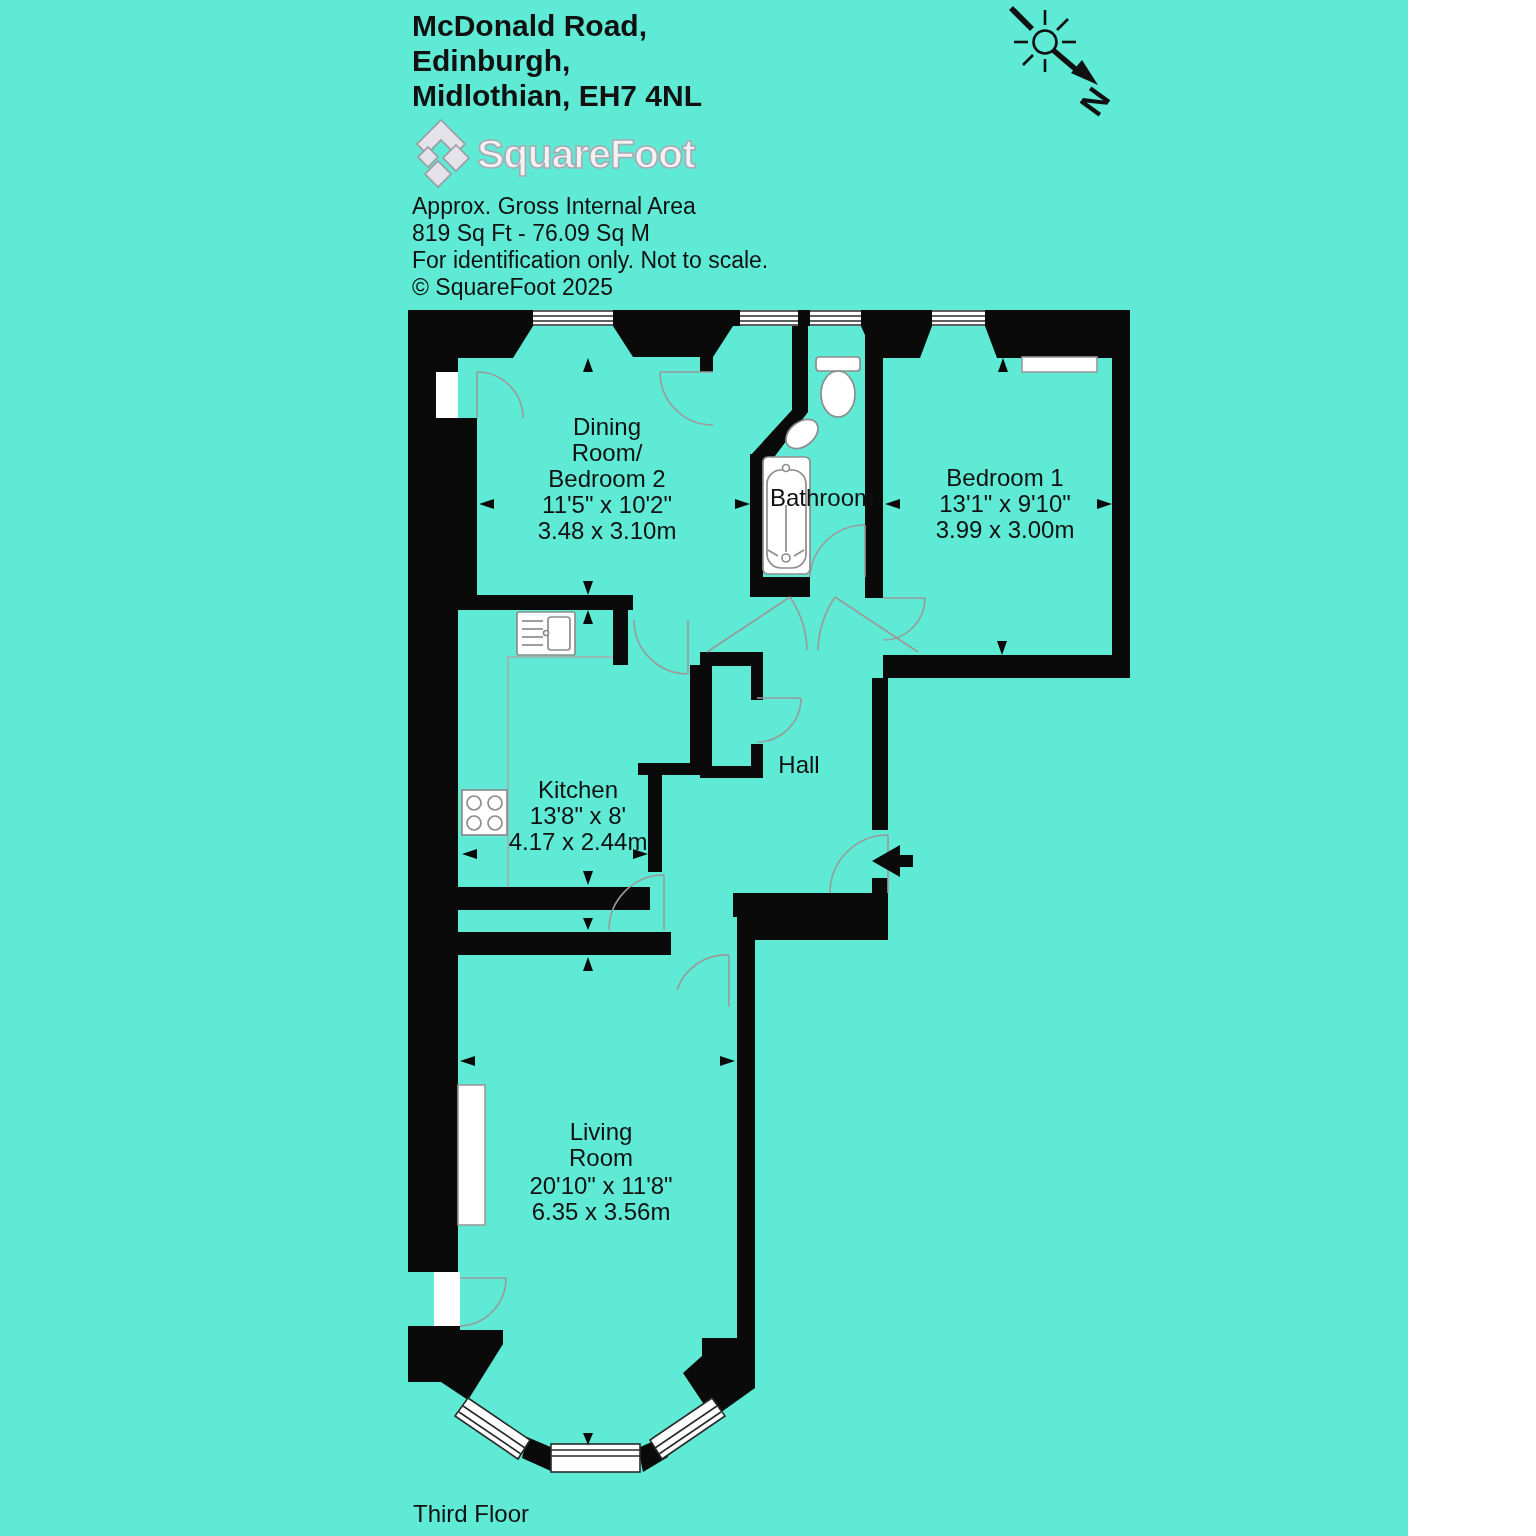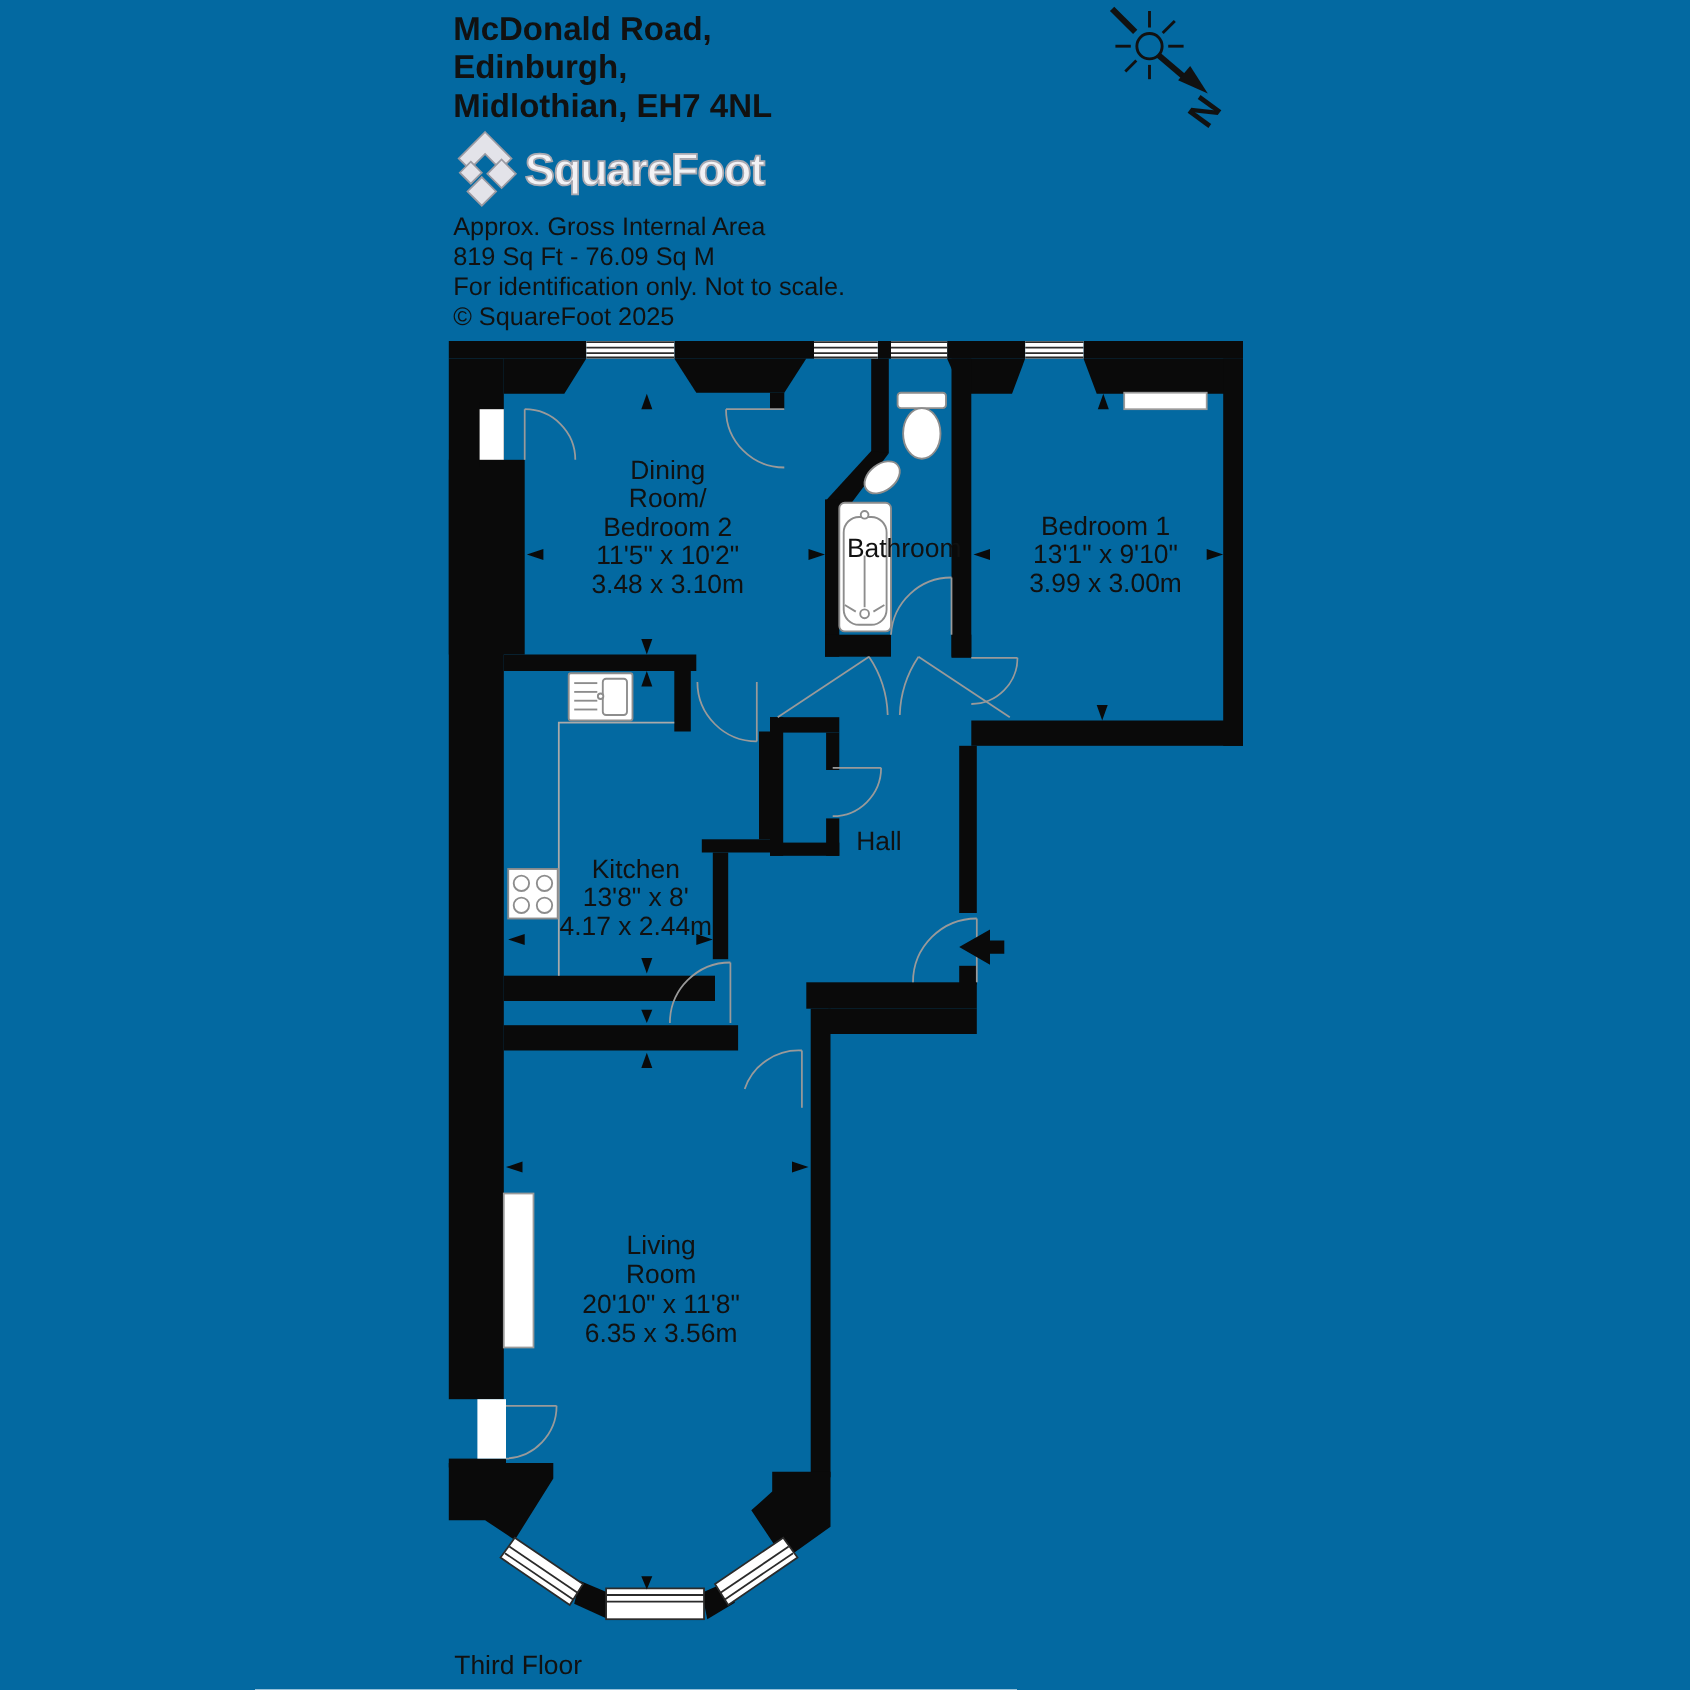--- a/index.html
+++ b/index.html
@@ -1,16 +1,16 @@
 <!DOCTYPE html>
 <html><head>
 <meta charset="utf-8">
 <style>
   html,body{margin:0;padding:0;background:#fff;}
-  #page{position:relative;width:1536px;height:1536px;background:#0369a1;overflow:hidden;
+  #page{position:relative;width:1408px;height:1536px;background:#5eead4;overflow:hidden;
         font-family:"Liberation Sans", sans-serif;}
   svg{display:block;}
   text{font-family:"Liberation Sans", sans-serif;fill:#111;}
   .addr{font-size:30px;font-weight:bold;}
   .meta{font-size:23px;}
   .room{font-size:24px;text-anchor:middle;}
   .floor{font-size:24px;}
   .brand{font-size:41px;font-weight:bold;fill:#f2f2f5;stroke:#a9a9b1;stroke-width:1.6px;letter-spacing:-1px;}
   .north{font-size:34px;font-weight:bold;}
   .wall{fill:#0a0a0a;stroke:none;}

